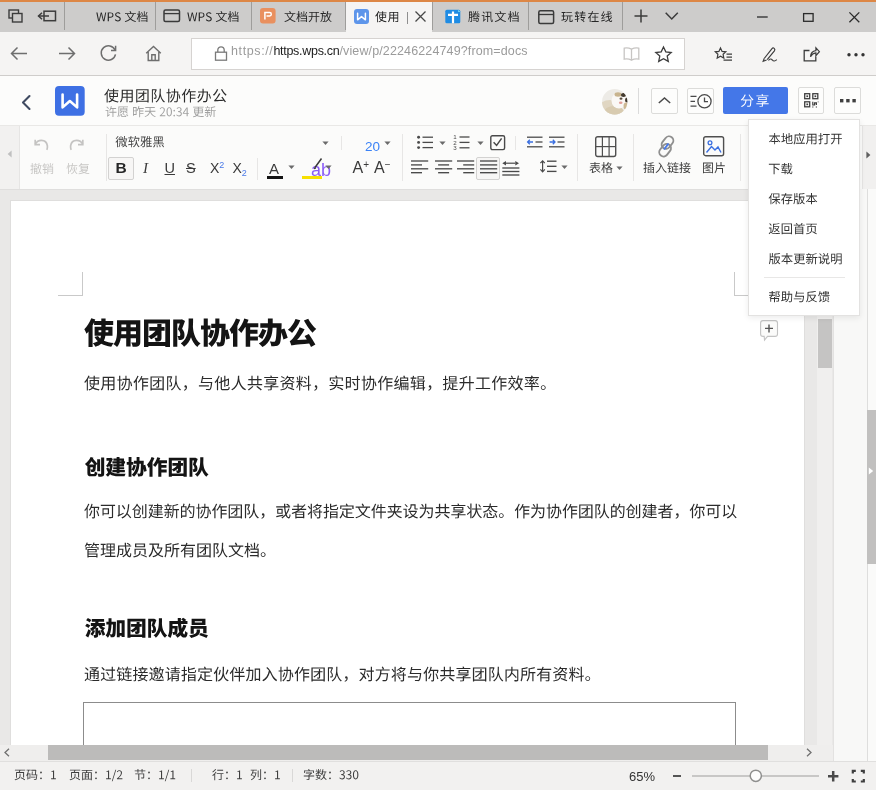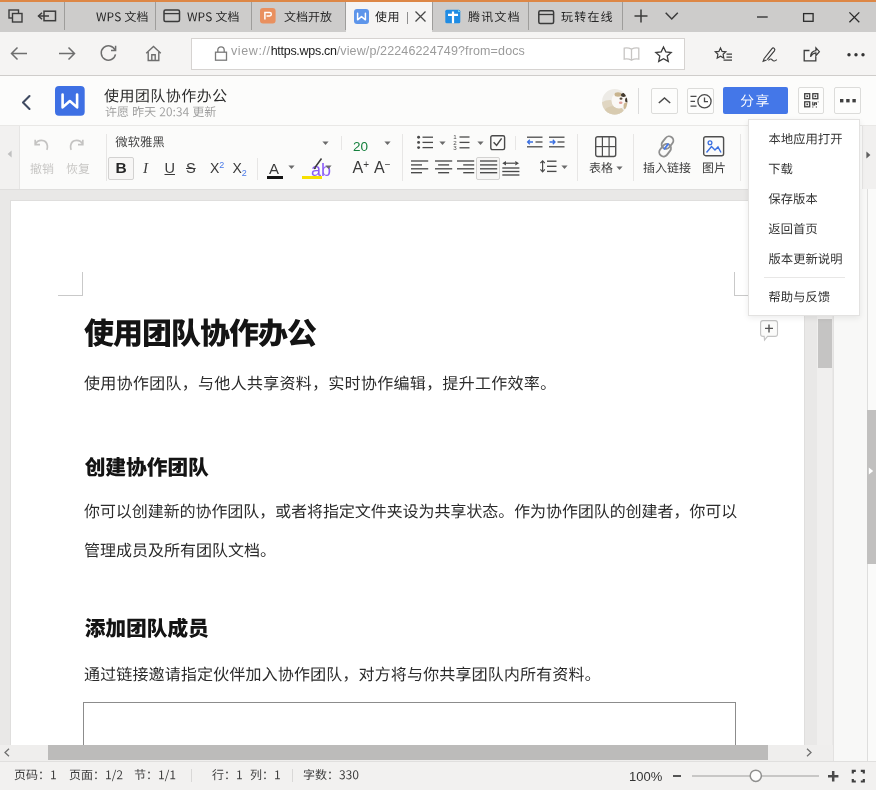--- a/index.html
+++ b/index.html
@@ -94,21 +94,21 @@
     <path d="M15.6 0.8 L15.6 5.4 L11 5.4" fill="none" stroke="#6e6e6e" stroke-width="1.5"></path>
   </svg>
 <svg style="position:absolute;left:144.5px;top:44.5px;overflow:visible" width="17" height="17" viewBox="0 0 17 17">
     <path d="M1.2 8.2 L8.5 1.5 L15.8 8.2 M3.2 7 L3.2 15.5 L13.8 15.5 L13.8 7 M6.8 15.5 L6.8 9.8 L10.2 9.8 L10.2 15.5" fill="none" stroke="#6e6e6e" stroke-width="1.4"></path>
   </svg>
 <div style="position:absolute;left:191px;top:37.5px;width:493.5px;height:32px;background:#fff;border:1px solid #d6d3d1"></div>
 <svg style="position:absolute;left:213.5px;top:45.5px;overflow:visible" width="14" height="15" viewBox="0 0 14 15">
     <rect x="1.5" y="6.2" width="11" height="8" fill="none" stroke="#7a7a7a" stroke-width="1.3"></rect>
     <path d="M3.8 6 L3.8 4 A3.2 3.2 0 0 1 10.2 4 L10.2 6" fill="none" stroke="#7a7a7a" stroke-width="1.3"></path>
   </svg>
-<div style="position:absolute;left:231px;top:44px;font-size:12.5px;color:#9b9b9b;white-space:pre"><span style="letter-spacing:0.61px">view://</span><span style="color:#1c1c1c;letter-spacing:-0.29px">https.wps.cn</span><span style="letter-spacing:0.13px">/view/p/22246224749?from=docs</span></div>
+<div style="position:absolute;left:231px;top:44px;font-size:12.5px;color:#9b9b9b;white-space:pre"><span style="letter-spacing:0.61px">https://</span><span style="color:#1c1c1c;letter-spacing:-0.29px">https.wps.cn</span><span style="letter-spacing:0.13px">/view/p/22246224749?from=docs</span></div>
 <svg style="position:absolute;left:622.5px;top:47px;overflow:visible" width="17" height="14" viewBox="0 0 17 14">
     <path d="M8.5 2.2 Q5 0.4 1.2 1.2 L1.2 12.2 Q5 11.4 8.5 13.2 Q12 11.4 15.8 12.2 L15.8 1.2 Q12 0.4 8.5 2.2 Z M8.5 2.2 L8.5 13.2" fill="none" stroke="#c7c5c3" stroke-width="1.3"></path>
   </svg>
 <svg style="position:absolute;left:654.5px;top:45.5px;overflow:visible" width="17" height="17" viewBox="0 0 17 17">
     <path d="M8.5 1 L10.8 5.9 L16.2 6.5 L12.2 10.1 L13.3 15.4 L8.5 12.7 L3.7 15.4 L4.8 10.1 L0.8 6.5 L6.2 5.9 Z" fill="none" stroke="#3d3d3d" stroke-width="1.3"></path>
   </svg>
 <svg style="position:absolute;left:714.5px;top:47px;overflow:visible" width="18" height="15" viewBox="0 0 18 15">
     <path d="M5.5 1 L7.1 4.4 L10.8 4.8 L8.1 7.3 L8.8 11 L5.5 9.2 L2.2 11 L2.9 7.3 L0.3 4.8 L3.9 4.4 Z" fill="none" stroke="#3d3d3d" stroke-width="1.2"></path>
     <path d="M11.5 7.2 L17 7.2 M11.5 10.2 L17 10.2 M8.5 13.2 L17 13.2" stroke="#3d3d3d" stroke-width="1.2"></path>
   </svg>
@@ -211,21 +211,21 @@
     <path transform="translate(0 0)" d="M20 19L20 129L28 129L28 19ZM11 42C10 52 8 65 5 73L12 76C15 67 17 53 17 43ZM29 41C33 48 36 58 36 64L43 61C42 56 39 46 36 39ZM70 62C69 72 66 83 62 90C64 91 67 92 68 93C72 86 76 75 77 63ZM104 61C102 72 99 82 95 90C96 90 100 92 101 93C105 85 109 74 111 63ZM60 19C60 25 59 31 59 37L42 37L42 46L57 46C53 71 46 92 33 106C35 108 39 111 40 112C54 96 61 74 66 46L113 46L113 37L67 37C68 32 68 26 69 20ZM84 50C83 89 78 113 51 123C53 124 55 128 56 130C71 124 80 114 85 99C90 112 98 123 109 129C111 127 113 124 115 122C102 116 93 103 89 86C91 76 92 64 92 50ZM155 67L210 67L210 75L155 75ZM155 53L210 53L210 61L155 61ZM146 46L146 82L159 82C152 91 142 99 131 105C133 106 136 109 138 111C142 108 147 104 152 100C157 105 163 110 171 114C156 118 140 120 124 122C125 124 127 127 127 130C146 128 165 124 181 118C195 124 212 127 230 129C232 126 234 123 236 121C220 120 205 117 192 114C203 108 212 101 218 93L213 89L211 89L163 89C165 87 167 84 169 82L168 82L220 82L220 46ZM152 19C146 31 136 42 126 49C128 51 130 55 132 56C138 52 144 45 150 38L228 38L228 31L155 31C157 28 159 25 160 22ZM204 96C198 102 190 106 181 110C172 106 164 102 158 96Z" fill="#c7c6c4"></path>
   </svg>
 <div style="position:absolute;left:105.5px;top:134px;width:1px;height:47px;background:#e7e6e5"></div>
 <svg style="position:absolute;left:114.5px;top:134.1px;overflow:visible" width="52" height="16" viewBox="0 0 520 162">
     <path transform="translate(0 0)" d="M25 20C20 28 11 38 4 45C5 46 7 50 8 52C18 44 27 33 33 23ZM41 85L41 100C41 108 40 120 32 128C33 130 36 133 38 134C47 125 49 110 49 100L49 93L65 93L65 107C65 112 63 114 62 115C63 117 65 121 65 123C67 121 70 118 85 108C84 107 83 104 83 101L73 107L73 85ZM92 54L107 54C106 69 103 83 99 94C95 83 92 72 91 59ZM36 69L36 77L77 77L77 76C79 78 81 80 82 81C83 79 85 76 86 73C88 84 90 95 94 104C88 114 81 122 71 128C73 130 76 134 77 135C86 129 92 122 98 113C102 122 108 130 115 134C116 132 119 129 121 127C113 122 107 114 103 104C109 91 113 74 116 54L120 54L120 46L94 46C96 38 97 30 98 21L89 20C87 39 84 58 77 72L77 69ZM38 30L38 60L77 60L77 30L70 30L70 52L61 52L61 20L54 20L54 52L44 52L44 30ZM27 45C21 58 12 72 2 80C4 82 6 87 8 89C11 85 15 81 18 76L18 135L27 135L27 64C30 58 33 53 36 48ZM199 20C196 39 191 58 183 70C185 71 189 73 190 75C195 68 199 58 202 48L235 48C233 56 231 66 229 72L236 74C239 66 242 52 245 41L239 39L238 39L205 39C206 33 207 27 208 21ZM208 60L208 65C208 83 206 109 179 129C182 130 185 133 186 135C202 123 210 110 213 96C219 114 227 128 239 135C241 132 244 129 246 127C230 119 221 99 217 77C217 73 217 69 217 66L217 60ZM137 84C138 82 142 82 146 82L160 82L160 100L130 104L132 114L160 109L160 134L168 134L168 108L185 105L185 96L168 99L168 82L184 82L184 73L168 73L168 55L160 55L160 73L146 73C150 65 154 54 158 44L185 44L185 35L161 35C162 31 163 26 164 22L155 20C154 25 153 30 152 35L131 35L131 44L149 44C146 54 142 62 140 65C138 71 136 75 134 75C135 78 136 82 137 84ZM338 24C341 30 344 38 344 43L325 43C328 36 331 29 333 22L325 20C320 37 312 53 303 64C304 65 305 67 306 68L299 68L299 35L308 35L308 26L259 26L259 35L290 35L290 68L269 68C270 59 272 49 274 41L266 40C264 52 261 68 258 77L283 77C276 93 264 109 254 118C256 119 259 122 260 125C271 115 283 98 290 80L290 122C290 124 290 124 288 124C286 124 279 124 272 124C273 127 275 131 275 133C284 133 290 133 294 131C297 130 299 127 299 122L299 77L309 77L309 71C312 68 314 65 316 61L316 135L324 135L324 128L370 128L370 119L350 119L350 102L366 102L366 94L350 94L350 76L366 76L366 68L350 68L350 51L368 51L368 43L346 43L352 40C351 35 348 27 345 21ZM324 76L342 76L342 94L324 94ZM324 68L324 51L342 51L342 68ZM324 102L342 102L342 119L324 119ZM410 38C414 44 417 52 418 57L425 54C424 49 420 42 416 36ZM457 36C455 42 451 50 448 56L454 58C457 53 461 45 465 38ZM418 114C419 120 420 129 420 134L429 133C429 128 428 120 426 113ZM443 114C446 120 449 129 450 134L459 132C458 127 455 118 452 112ZM469 114C475 120 482 129 485 135L494 132C490 126 483 117 477 110ZM396 110C393 118 388 127 382 132L391 136C397 130 402 121 405 113ZM403 33L433 33L433 60L403 60ZM442 33L471 33L471 60L442 60ZM382 97L382 105L493 105L493 97L442 97L442 86L483 86L483 78L442 78L442 68L480 68L480 25L394 25L394 68L433 68L433 78L392 78L392 86L433 86L433 97Z" fill="#454545"></path>
   </svg>
 <svg style="position:absolute;left:321.5px;top:141.2px;overflow:visible" width="7" height="4.5" viewBox="0 0 7 4.5">
     <path d="M0.4 0.4 L3.5 4 L6.6 0.4 Z" fill="#6a6a6a"></path>
   </svg>
 <div style="position:absolute;left:341px;top:136px;width:1px;height:14px;background:#e7e6e5"></div>
-<div style="position:absolute;left:353px;top:139px;font-size:13.5px;color:#15803d">20</div>
+<div style="position:absolute;left:365px;top:139px;font-size:13.5px;color:#3b82f6">20</div>
 <svg style="position:absolute;left:383.5px;top:141.2px;overflow:visible" width="7" height="4.5" viewBox="0 0 7 4.5">
     <path d="M0.4 0.4 L3.5 4 L6.6 0.4 Z" fill="#6a6a6a"></path>
   </svg>
 <div style="position:absolute;left:107.7px;top:156.5px;width:26.2px;height:23.3px;background:#f7f6f5;border:1px solid #d3d2d1;border-radius:2px"></div>
 <div style="position:absolute;left:115.5px;top:159px;font-size:15.5px;font-weight:bold;color:#262626">B</div>
 <div style="position:absolute;left:143px;top:159.5px;font-size:15px;font-style:italic;color:#3a3a3a;font-family:'Liberation Serif',serif">I</div>
 <div style="position:absolute;left:164.5px;top:159.5px;font-size:14.5px;color:#3a3a3a;text-decoration:underline">U</div>
 <div style="position:absolute;left:186px;top:159.5px;font-size:14.5px;color:#3a3a3a;text-decoration:line-through">S</div>
 <div style="position:absolute;left:210px;top:160px;font-size:14px;color:#3a3a3a">X<span style="font-size:9px;color:#4a7ae8;position:relative;top:-5px">2</span></div>
 <div style="position:absolute;left:232.5px;top:160px;font-size:14px;color:#3a3a3a">X<span style="font-size:9px;color:#4a7ae8;position:relative;top:3px">2</span></div>
@@ -446,21 +446,21 @@
 <svg style="position:absolute;left:212.3px;top:767.3px;overflow:visible" width="32" height="16" viewBox="0 0 320 156">
     <path transform="translate(0 0)" d="M52 26L52 35L111 35L111 26ZM32 19C26 28 14 39 4 45C6 47 8 51 9 53C20 45 33 33 41 23ZM47 60L47 68L87 68L87 118C87 120 87 120 84 121C82 121 74 121 65 120C67 123 68 127 68 129C80 129 87 129 91 128C95 126 96 124 96 118L96 68L115 68L115 60ZM37 45C29 59 15 72 3 81C5 83 8 87 9 89C14 85 18 81 23 76L23 130L32 130L32 66C37 60 42 54 45 48ZM150 62C155 62 159 58 159 53C159 47 155 44 150 44C145 44 141 47 141 53C141 58 145 62 150 62ZM150 120C155 120 159 117 159 111C159 106 155 102 150 102C145 102 141 106 141 111C141 117 145 120 150 120ZM251 120L299 120L299 111L281 111L281 32L273 32C268 35 262 37 255 38L255 45L270 45L270 111L251 111Z" fill="#3f3f3f"></path>
   </svg>
 <svg style="position:absolute;left:250.0px;top:767.3px;overflow:visible" width="32" height="16" viewBox="0 0 320 156">
     <path transform="translate(0 0)" d="M77 33L77 100L86 100L86 33ZM102 20L102 118C102 120 101 120 99 120C97 121 91 121 84 120C86 123 87 127 87 129C97 129 102 129 106 128C109 126 111 123 111 118L111 20ZM22 84C28 88 35 94 40 98C32 110 21 118 9 123C11 124 14 128 15 130C40 119 59 95 65 54L59 52L58 52L31 52C33 47 34 41 36 34L69 34L69 26L7 26L7 34L27 34C23 53 16 70 6 81C8 82 12 85 13 87C19 80 24 71 28 61L55 61C53 72 49 82 45 90C40 86 33 81 27 77ZM150 62C155 62 159 58 159 53C159 47 155 44 150 44C145 44 141 47 141 53C141 58 145 62 150 62ZM150 120C155 120 159 117 159 111C159 106 155 102 150 102C145 102 141 106 141 111C141 117 145 120 150 120ZM251 120L299 120L299 111L281 111L281 32L273 32C268 35 262 37 255 38L255 45L270 45L270 111L251 111Z" fill="#3f3f3f"></path>
   </svg>
 <div style="position:absolute;left:291.5px;top:768.5px;width:1px;height:13px;background:#d9d8d7"></div>
 <svg style="position:absolute;left:303.0px;top:767.3px;overflow:visible" width="57" height="16" viewBox="0 0 570 156">
     <path transform="translate(0 0)" d="M55 76L55 84L8 84L8 93L55 93L55 118C55 120 55 121 52 121C50 121 42 121 34 120C36 123 38 127 38 129C48 129 55 129 59 128C63 126 65 124 65 119L65 93L112 93L112 84L65 84L65 80C75 74 86 66 93 58L87 53L85 54L28 54L28 62L76 62C70 68 62 73 55 76ZM51 21C53 24 55 28 57 32L10 32L10 57L18 57L18 40L101 40L101 57L110 57L110 32L68 32C66 28 63 22 60 18ZM173 21C171 26 167 33 164 37L170 40C173 36 177 30 181 25ZM131 25C134 30 137 36 138 41L145 38C144 33 141 27 137 22ZM169 89C166 95 163 100 158 105C153 103 149 100 144 98C146 96 148 92 150 89ZM133 102C139 104 146 107 152 110C144 116 135 119 125 122C126 123 128 126 129 129C140 126 150 121 159 114C163 116 167 119 169 121L175 115C172 113 169 111 165 109C171 102 176 93 179 83L174 81L173 81L153 81L156 75L148 74C147 76 146 79 145 81L128 81L128 89L141 89C138 94 136 98 133 102ZM151 19L151 42L126 42L126 49L148 49C142 57 133 64 125 68C126 69 129 73 130 75C137 71 145 64 151 57L151 72L159 72L159 55C165 59 172 65 175 68L180 61C177 59 167 53 161 49L184 49L184 42L159 42L159 19ZM195 20C192 41 187 61 178 74C180 75 183 78 185 80C188 75 190 70 193 64C195 76 199 87 203 96C197 108 187 116 174 123C176 124 178 128 179 130C191 123 201 115 208 105C214 115 221 123 231 129C232 126 235 123 237 121C227 116 219 107 213 96C219 84 223 69 226 51L234 51L234 42L200 42C201 36 203 29 204 21ZM217 51C215 65 212 77 208 87C203 76 200 64 198 51ZM270 62C275 62 279 58 279 53C279 47 275 44 270 44C265 44 261 47 261 53C261 58 265 62 270 62ZM270 120C275 120 279 117 279 111C279 106 275 102 270 102C265 102 261 106 261 111C261 117 265 120 270 120ZM392 122C407 122 420 112 420 96C420 84 412 77 401 74L401 74C411 70 417 63 417 52C417 39 406 30 391 30C381 30 373 35 367 41L373 48C378 43 384 39 391 39C400 39 406 45 406 53C406 63 400 70 381 70L381 78C402 78 409 85 409 96C409 106 401 112 391 112C381 112 374 108 369 102L363 109C369 116 378 122 392 122ZM458 122C474 122 486 112 486 96C486 84 478 77 468 74L468 74C477 70 483 63 483 52C483 39 473 30 458 30C448 30 440 35 433 41L439 48C444 43 450 39 457 39C467 39 472 45 472 53C472 63 466 70 448 70L448 78C468 78 475 85 475 96C475 106 468 112 457 112C447 112 441 108 436 102L430 109C436 116 444 122 458 122ZM527 122C543 122 554 106 554 76C554 45 543 30 527 30C510 30 499 45 499 76C499 106 510 122 527 122ZM527 113C517 113 510 102 510 76C510 50 517 39 527 39C537 39 543 50 543 76C543 102 537 113 527 113Z" fill="#3f3f3f"></path>
   </svg>
-<div style="position:absolute;left:629px;top:768.5px;font-size:13px;color:#333">100%</div>
+<div style="position:absolute;left:629px;top:768.5px;font-size:13px;color:#333">65%</div>
 <div style="position:absolute;left:672.6px;top:774.9px;width:8px;height:1.8px;background:#555"></div>
 <div style="position:absolute;left:691.5px;top:775px;width:127.4px;height:1.5px;background:#c8c7c6"></div>
 <svg style="position:absolute;left:748.5px;top:769px;overflow:visible" width="14" height="14" viewBox="0 0 14 14">
     <circle cx="6.8" cy="6.8" r="5.6" fill="#fdfdfd" stroke="#8f8f8e" stroke-width="1.5"></circle>
   </svg>
 <svg style="position:absolute;left:828.2px;top:770.9px;overflow:visible" width="11" height="11" viewBox="0 0 11 11">
     <path d="M5.2 0 L5.2 10.4 M0 5.2 L10.4 5.2" stroke="#4a4a4a" stroke-width="2.5"></path>
   </svg>
 <svg style="position:absolute;left:851.8px;top:769.8px;overflow:visible" width="13" height="12.5" viewBox="0 0 13 12.5">
     <g fill="none" stroke="#3f3f3f" stroke-width="2.2">

